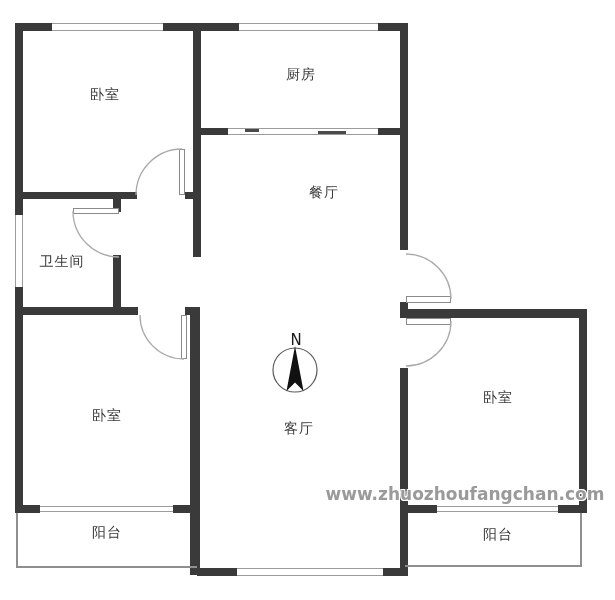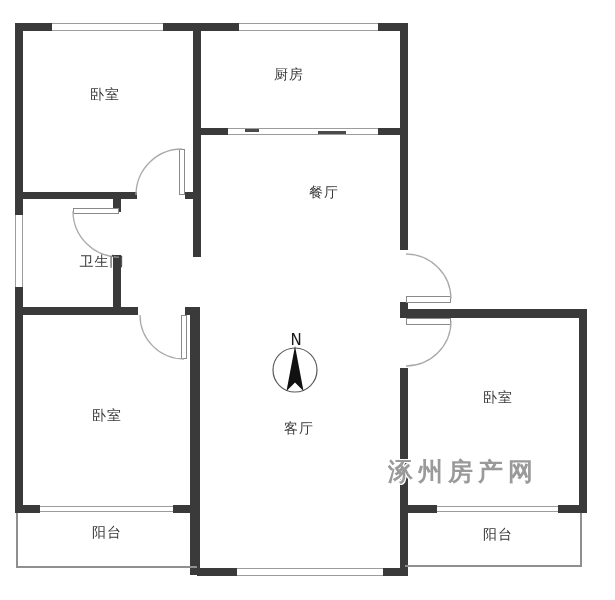--- a/index.html
+++ b/index.html
@@ -104,26 +104,26 @@
     <path d="M 140 315 A 44 44 0 0 0 184 359" fill="none" stroke="#aaaaaa" stroke-width="1.3"></path>
     <path d="M 406 254 A 45 45 0 0 1 451 299" fill="none" stroke="#aaaaaa" stroke-width="1.3"></path>
     <path d="M 451 321 A 45 45 0 0 1 406 366" fill="none" stroke="#aaaaaa" stroke-width="1.3"></path>
     <g>
       <circle cx="295" cy="370" r="22" fill="none" stroke="#5a5a5a" stroke-width="1.2"></circle>
       <path d="M 295 346 L 286.5 391 L 295 382.5 L 303.5 391 Z" fill="#111111" stroke="none"></path>
     </g>
   </svg>
 
   <span class="room-label" style="left:105px;top:95px;">卧室</span>
-  <span class="room-label" style="left:289px;top:75px;">厨房</span>
+  <span class="room-label" style="left:301px;top:75px;">厨房</span>
   <span class="room-label" style="left:324px;top:193px;">餐厅</span>
-  <span class="room-label" style="left:62px;top:262px;margin-left:40px;">卫生间</span>
+  <span class="room-label" style="left:62px;top:262px;">卫生间</span>
   <span class="room-label" style="left:107px;top:416px;">卧室</span>
   <span class="room-label" style="left:299px;top:429px;font-family:Liberation Mono, monospace;">客厅</span>
   <span class="room-label" style="left:498px;top:398px;">卧室</span>
   <span class="room-label" style="left:107px;top:533px;">阳台</span>
   <span class="room-label" style="left:498px;top:535px;">阳台</span>
 
   <span class="n-label" style="left:296px;top:340px;">N</span>
 
-  <div class="wm wm-site">涿州房产网</div>
+  <div class="wm wm-url">www.zhuozhoufangchan.com</div>
 
 </div>
 
 </body></html>

